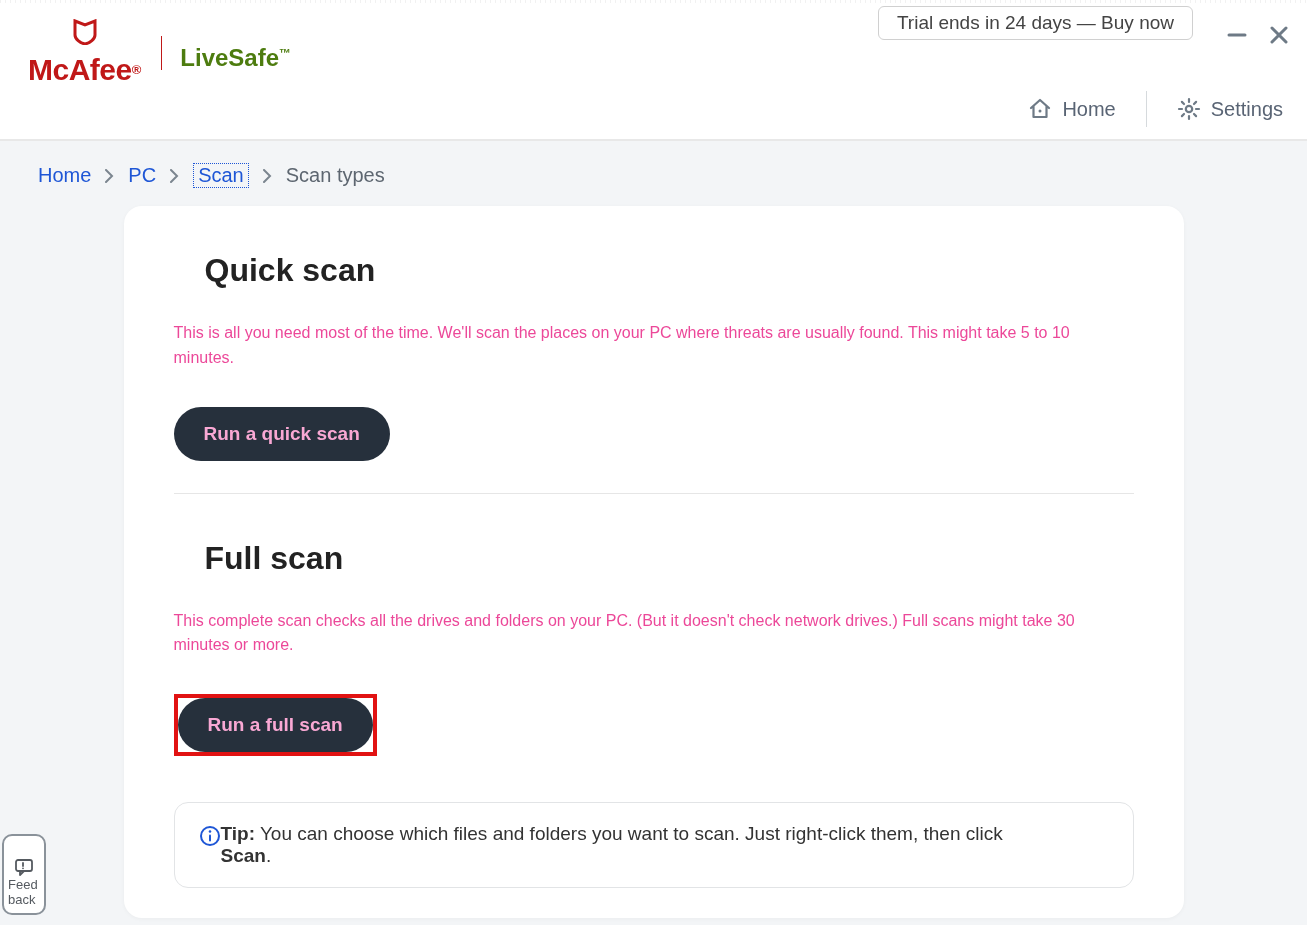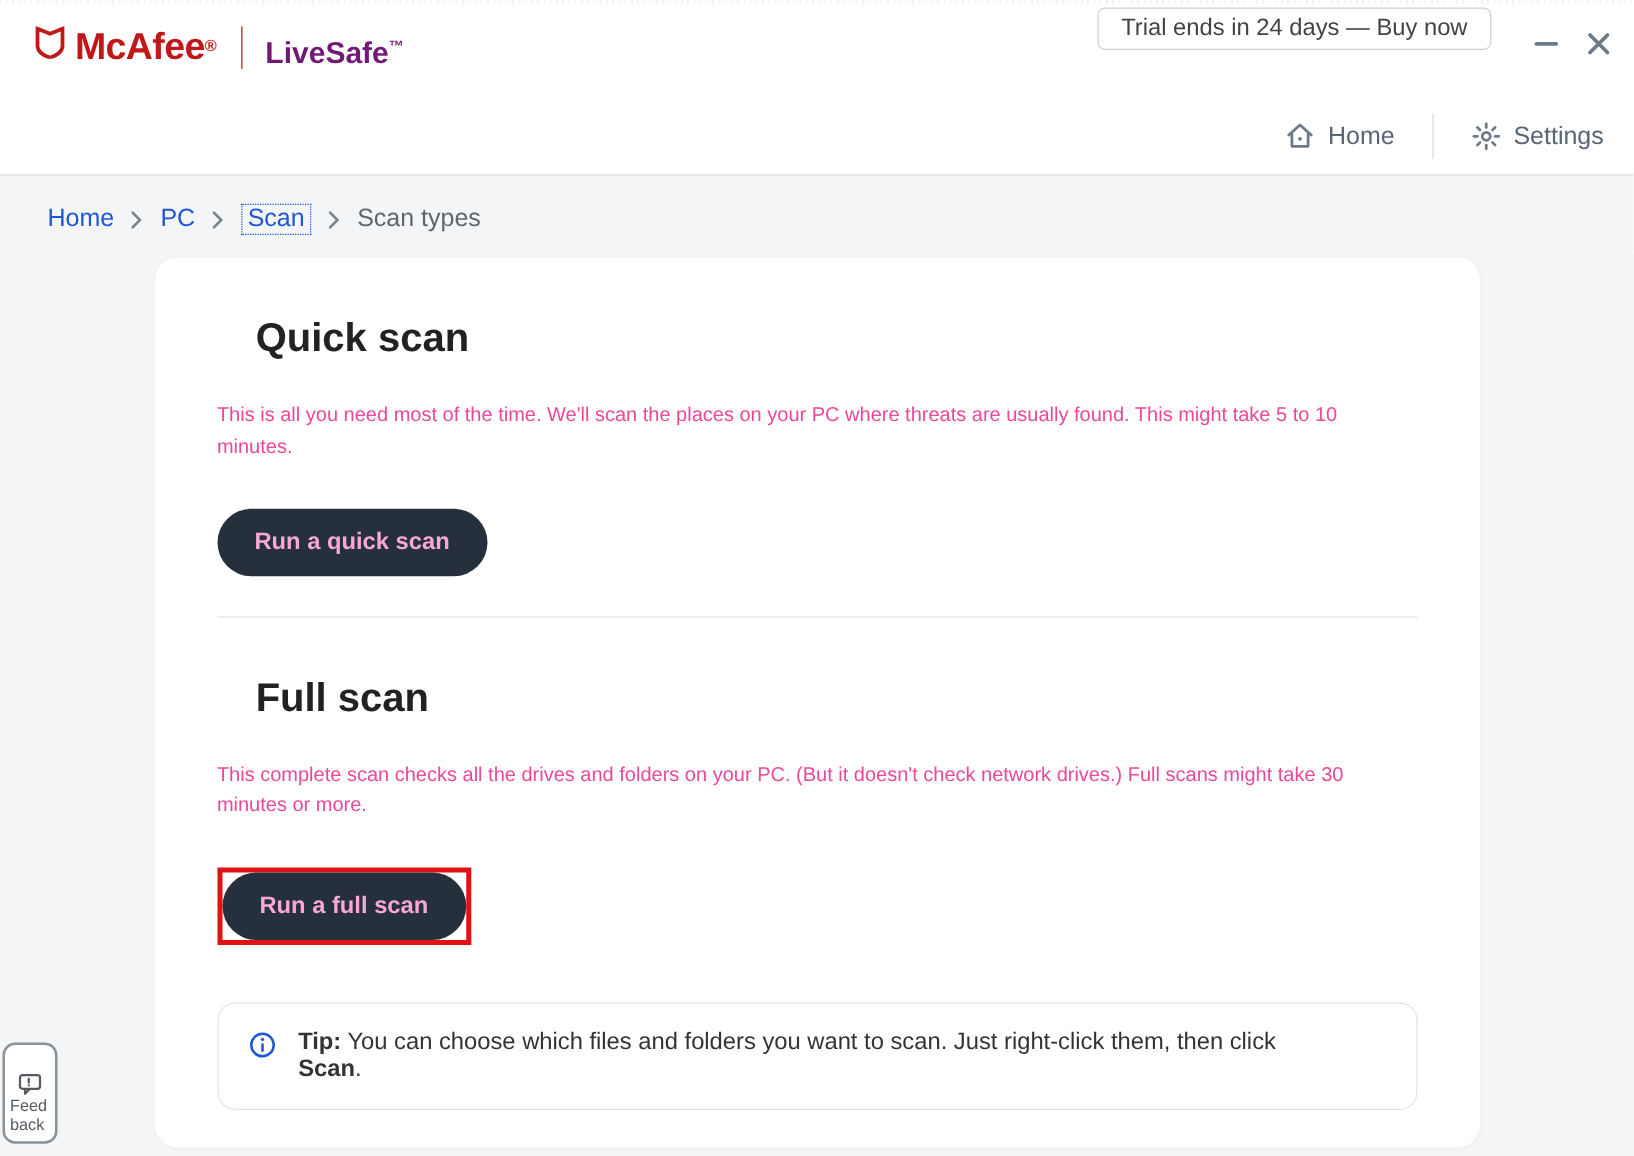--- a/index.html
+++ b/index.html
@@ -22,43 +22,44 @@
       border-bottom: 2px solid #e8e8e8;
       position: relative;
     }
     .logo-row {
       display: flex;
       align-items: center;
       padding: 16px 0 0 28px;
     }
     .brand {
       display: flex;
-      align-items: flex-start;
+      align-items: center;
       gap: 8px;
+      flex-direction: column;
     }
     .shield-icon {
       width: 24px; height: 26px;
     }
     .brand-text {
       font-size: 30px;
       font-weight: 800;
       color: #C01818;
       letter-spacing: -0.5px;
     }
     .brand-reg { font-size: 13px; color:#C01818; vertical-align: super; font-weight:700; }
     .brand-divider {
       width: 1px;
       height: 34px;
       background: #C01818;
       margin: 0 18px 0 20px;
     }
     .sub-brand {
       font-size: 24px;
       font-weight: 700;
-      color: #701a75;
+      color: #4d7c0f;
       margin-top: 10px;
     }
     .sub-brand-tm { font-size: 12px; vertical-align: super; }
     .trial-pill {
       position: absolute;
       top: 3px; right: 114px;
       border: 1px solid #d0d0d0;
       border-radius: 6px;
       padding: 5px 18px;
       font-size: 19px;
@@ -150,21 +151,20 @@
       padding: 0;
       line-height: 0;
       margin-bottom: 46px;
     }
     .tip-box {
       border: 1px solid #e2e4e6;
       border-radius: 14px;
       padding: 20px 24px;
       display: flex;
       align-items: flex-start;
-      gap: 18px;
       font-size: 19px;
       color: #333;
     }
     .tip-icon { flex-shrink:0; margin-top:2px; }
     .feedback-tab {
       position: absolute;
       left: 2px; bottom: 10px;
       border: 2px solid #8a929a;
       border-radius: 10px;
       width: 44px;

